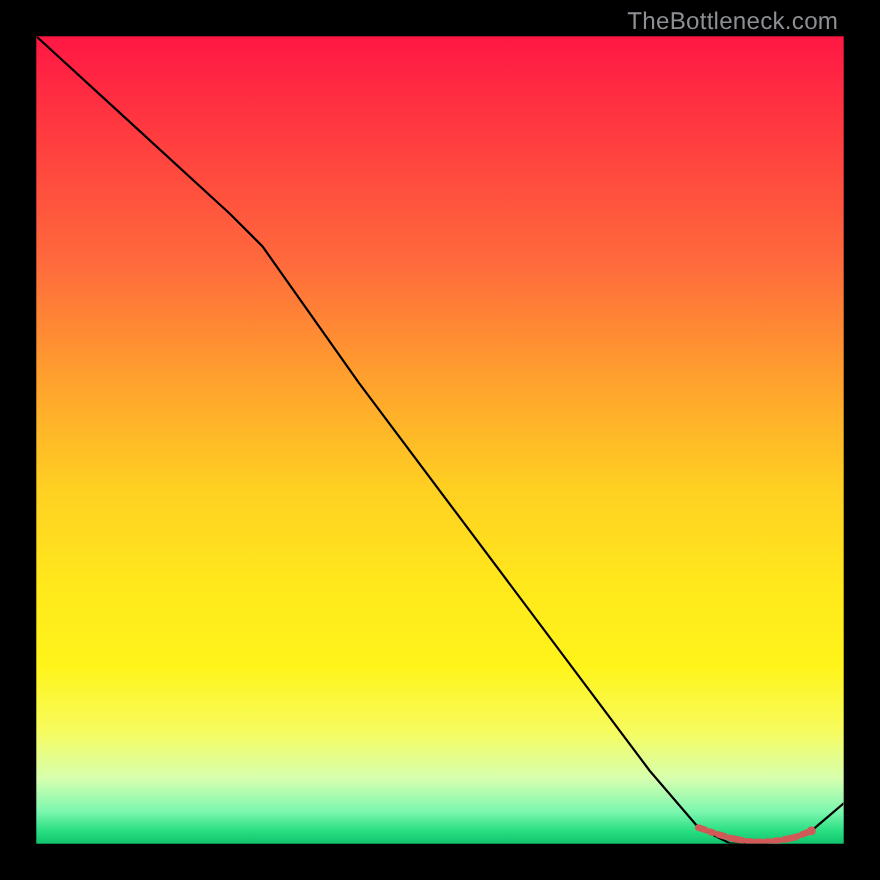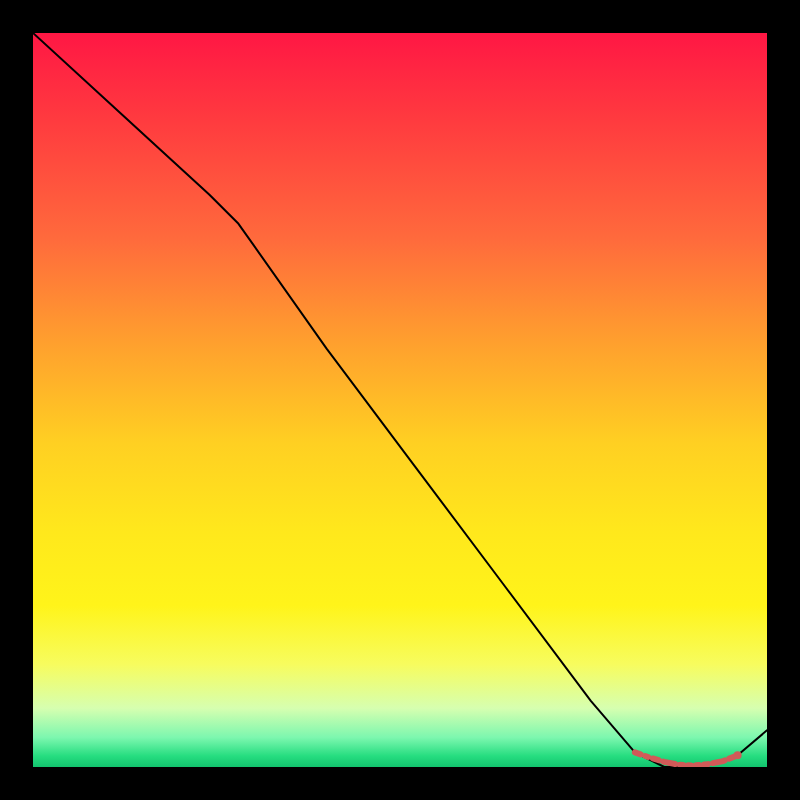--- a/index.html
+++ b/index.html
@@ -35,20 +35,21 @@
   }
   svg.curve { position: absolute; left: 0; top: 0; width: 734px; height: 734px; }
   .curve path.line { fill: none; stroke: #000; stroke-width: 2; stroke-linejoin: round; stroke-linecap: round; }
   .curve circle.dot { fill: #d15a58; }
   .curve path.dashseg { stroke: #d15a58; stroke-width: 6; stroke-linecap: round; fill: none; }
 </style>
 </head>
 <body>
 
 <div class="stage">
+  <div class="watermark">TheBottleneck.com</div>
   <div class="plot">
     <svg class="curve" viewBox="0 0 734 734">
       <path class="line" d="M0.0 0.0 L88.1 80.7 L176.2 161.5 L205.5 190.8 L293.6 315.6 L381.7 433.1 L469.8 550.5 L557.8 667.9 L601.9 719.3 L631.2 734.0 L660.6 734.0 L690.0 728.1 L704.6 722.3 L734.0 697.3"></path>
       <path class="dashseg" d="M601.9 719.3 L616.6 724.5 L631.2 728.9 L645.9 731.8 L660.6 732.5 L675.3 731.1 L690.0 728.1 L704.6 722.3" stroke-dasharray="6,5,3,5,6,5,12,5,3,5,3,5,3,5,4,5,12,5,8,5,5"></path>
       <circle class="dot" cx="704.6" cy="722.3" r="4"></circle>
     </svg>
   </div>
 </div>
 
 </body></html>

